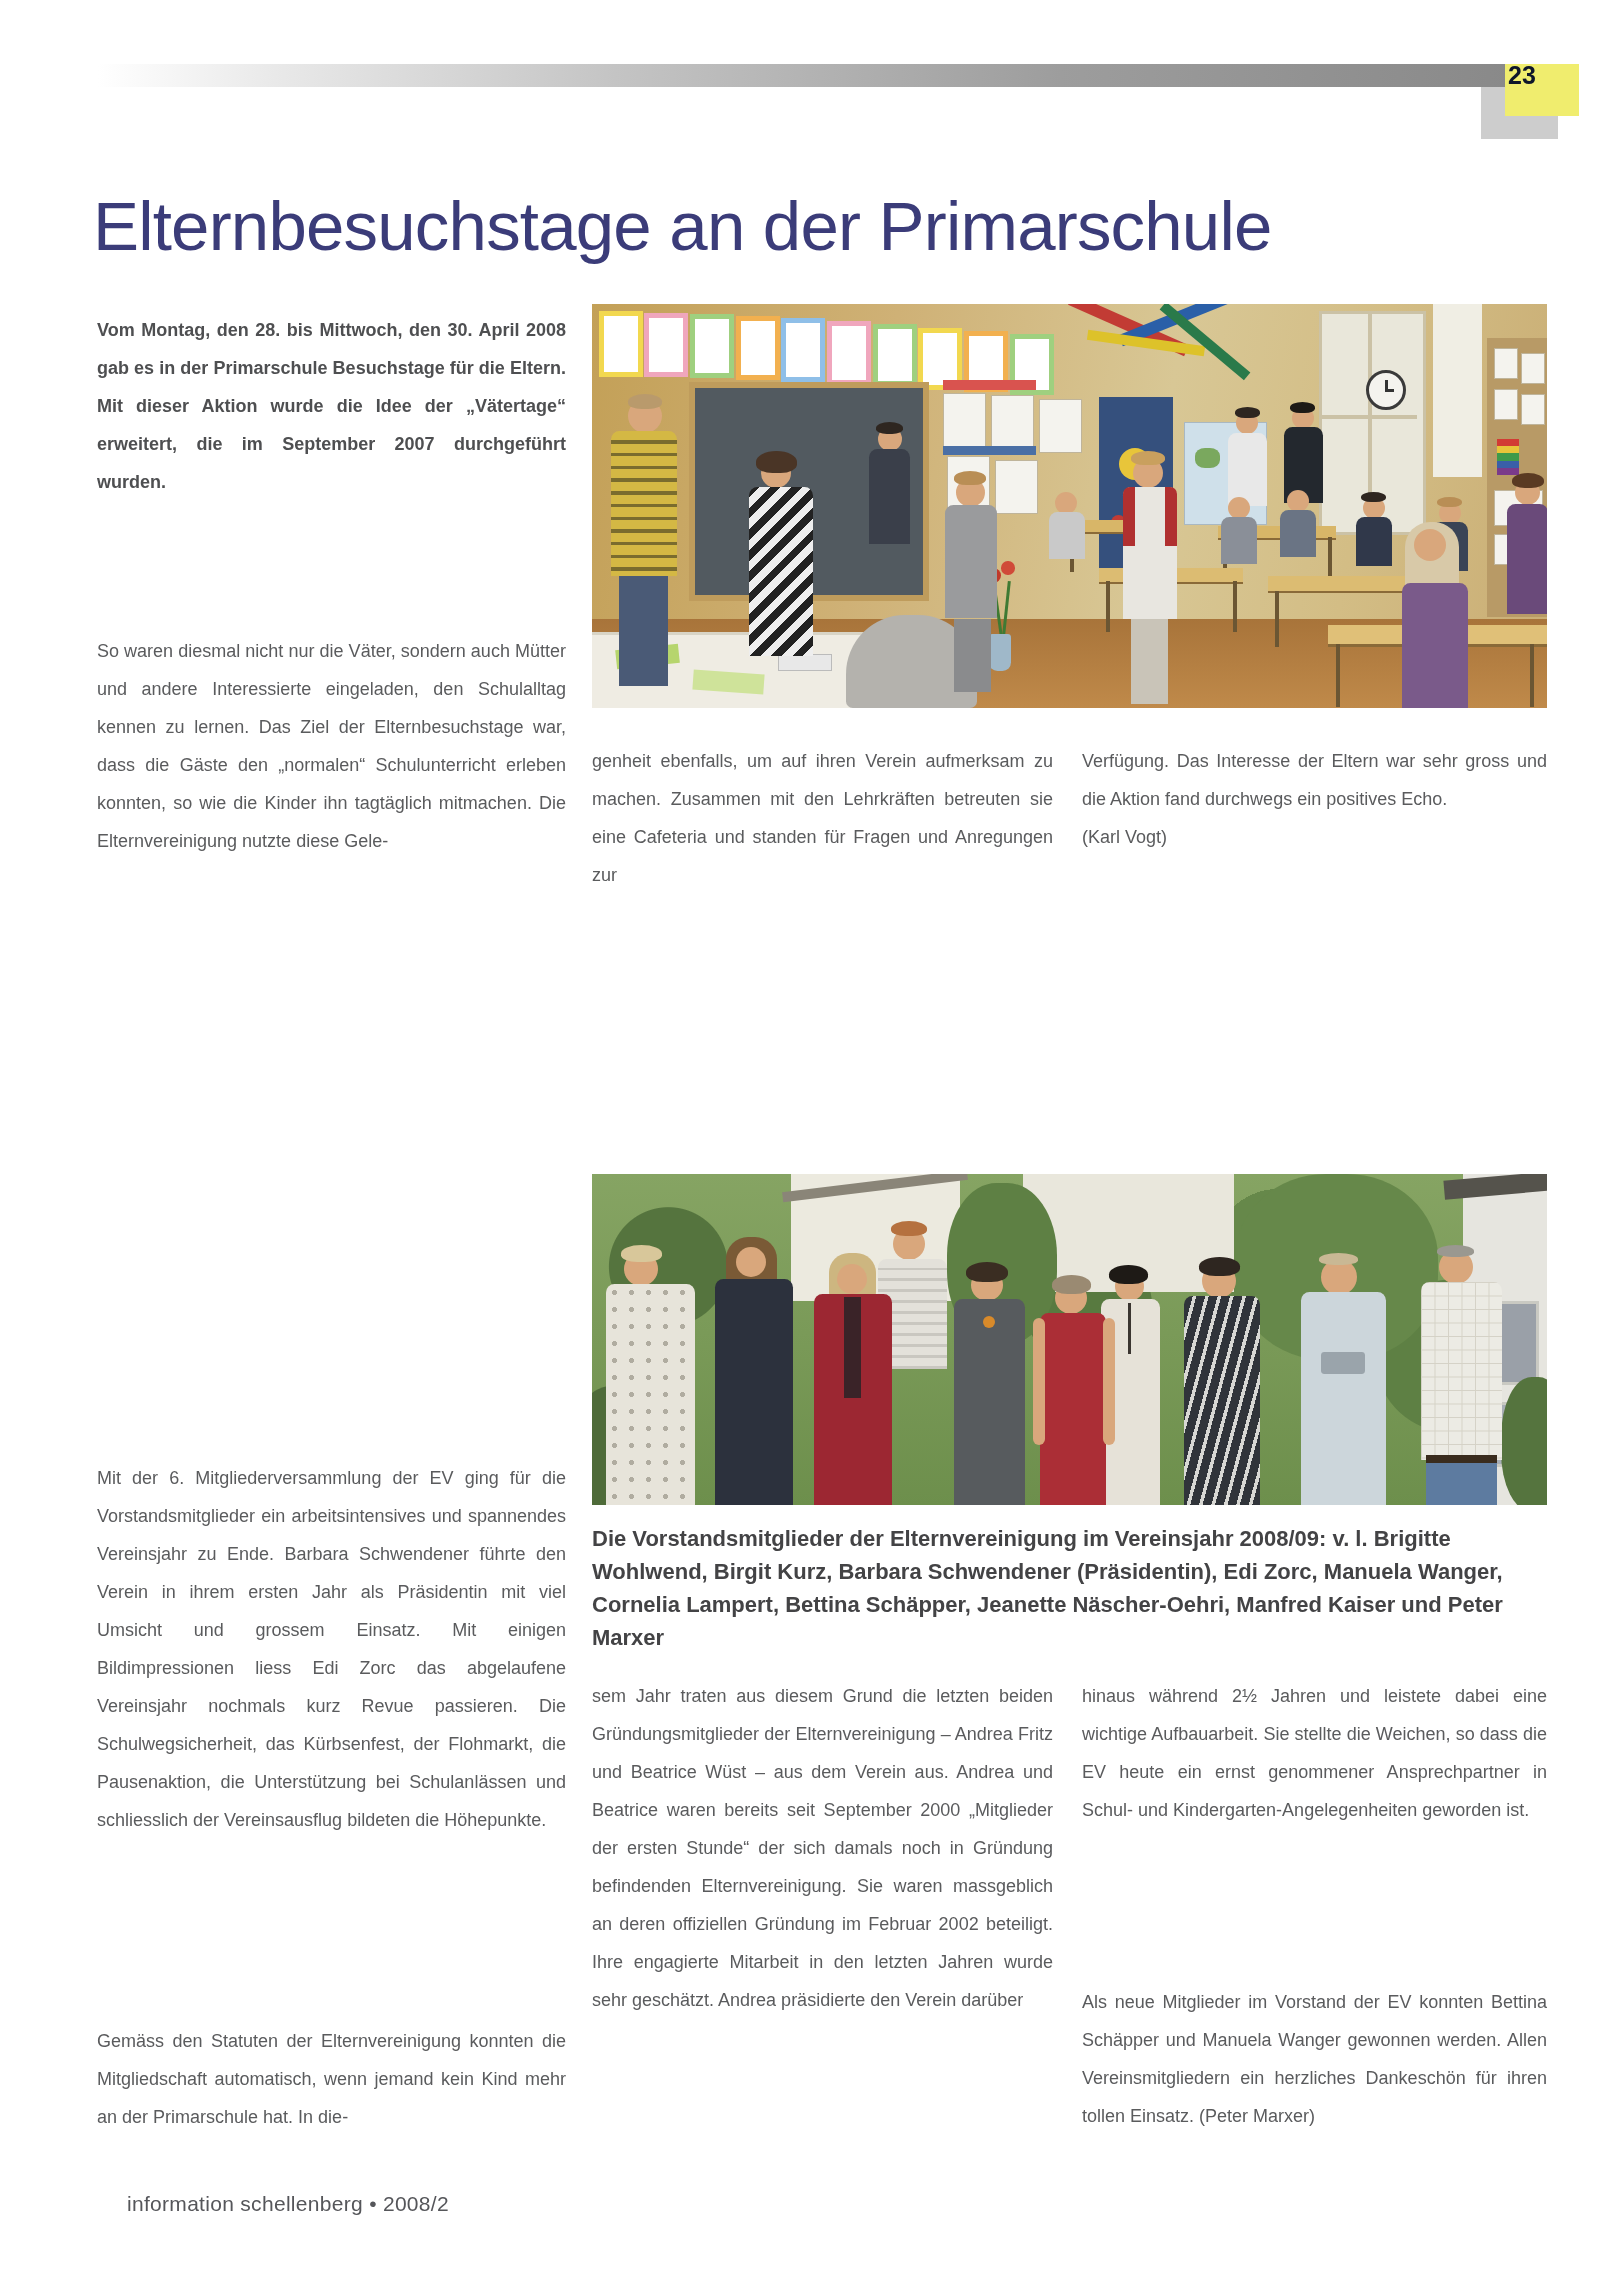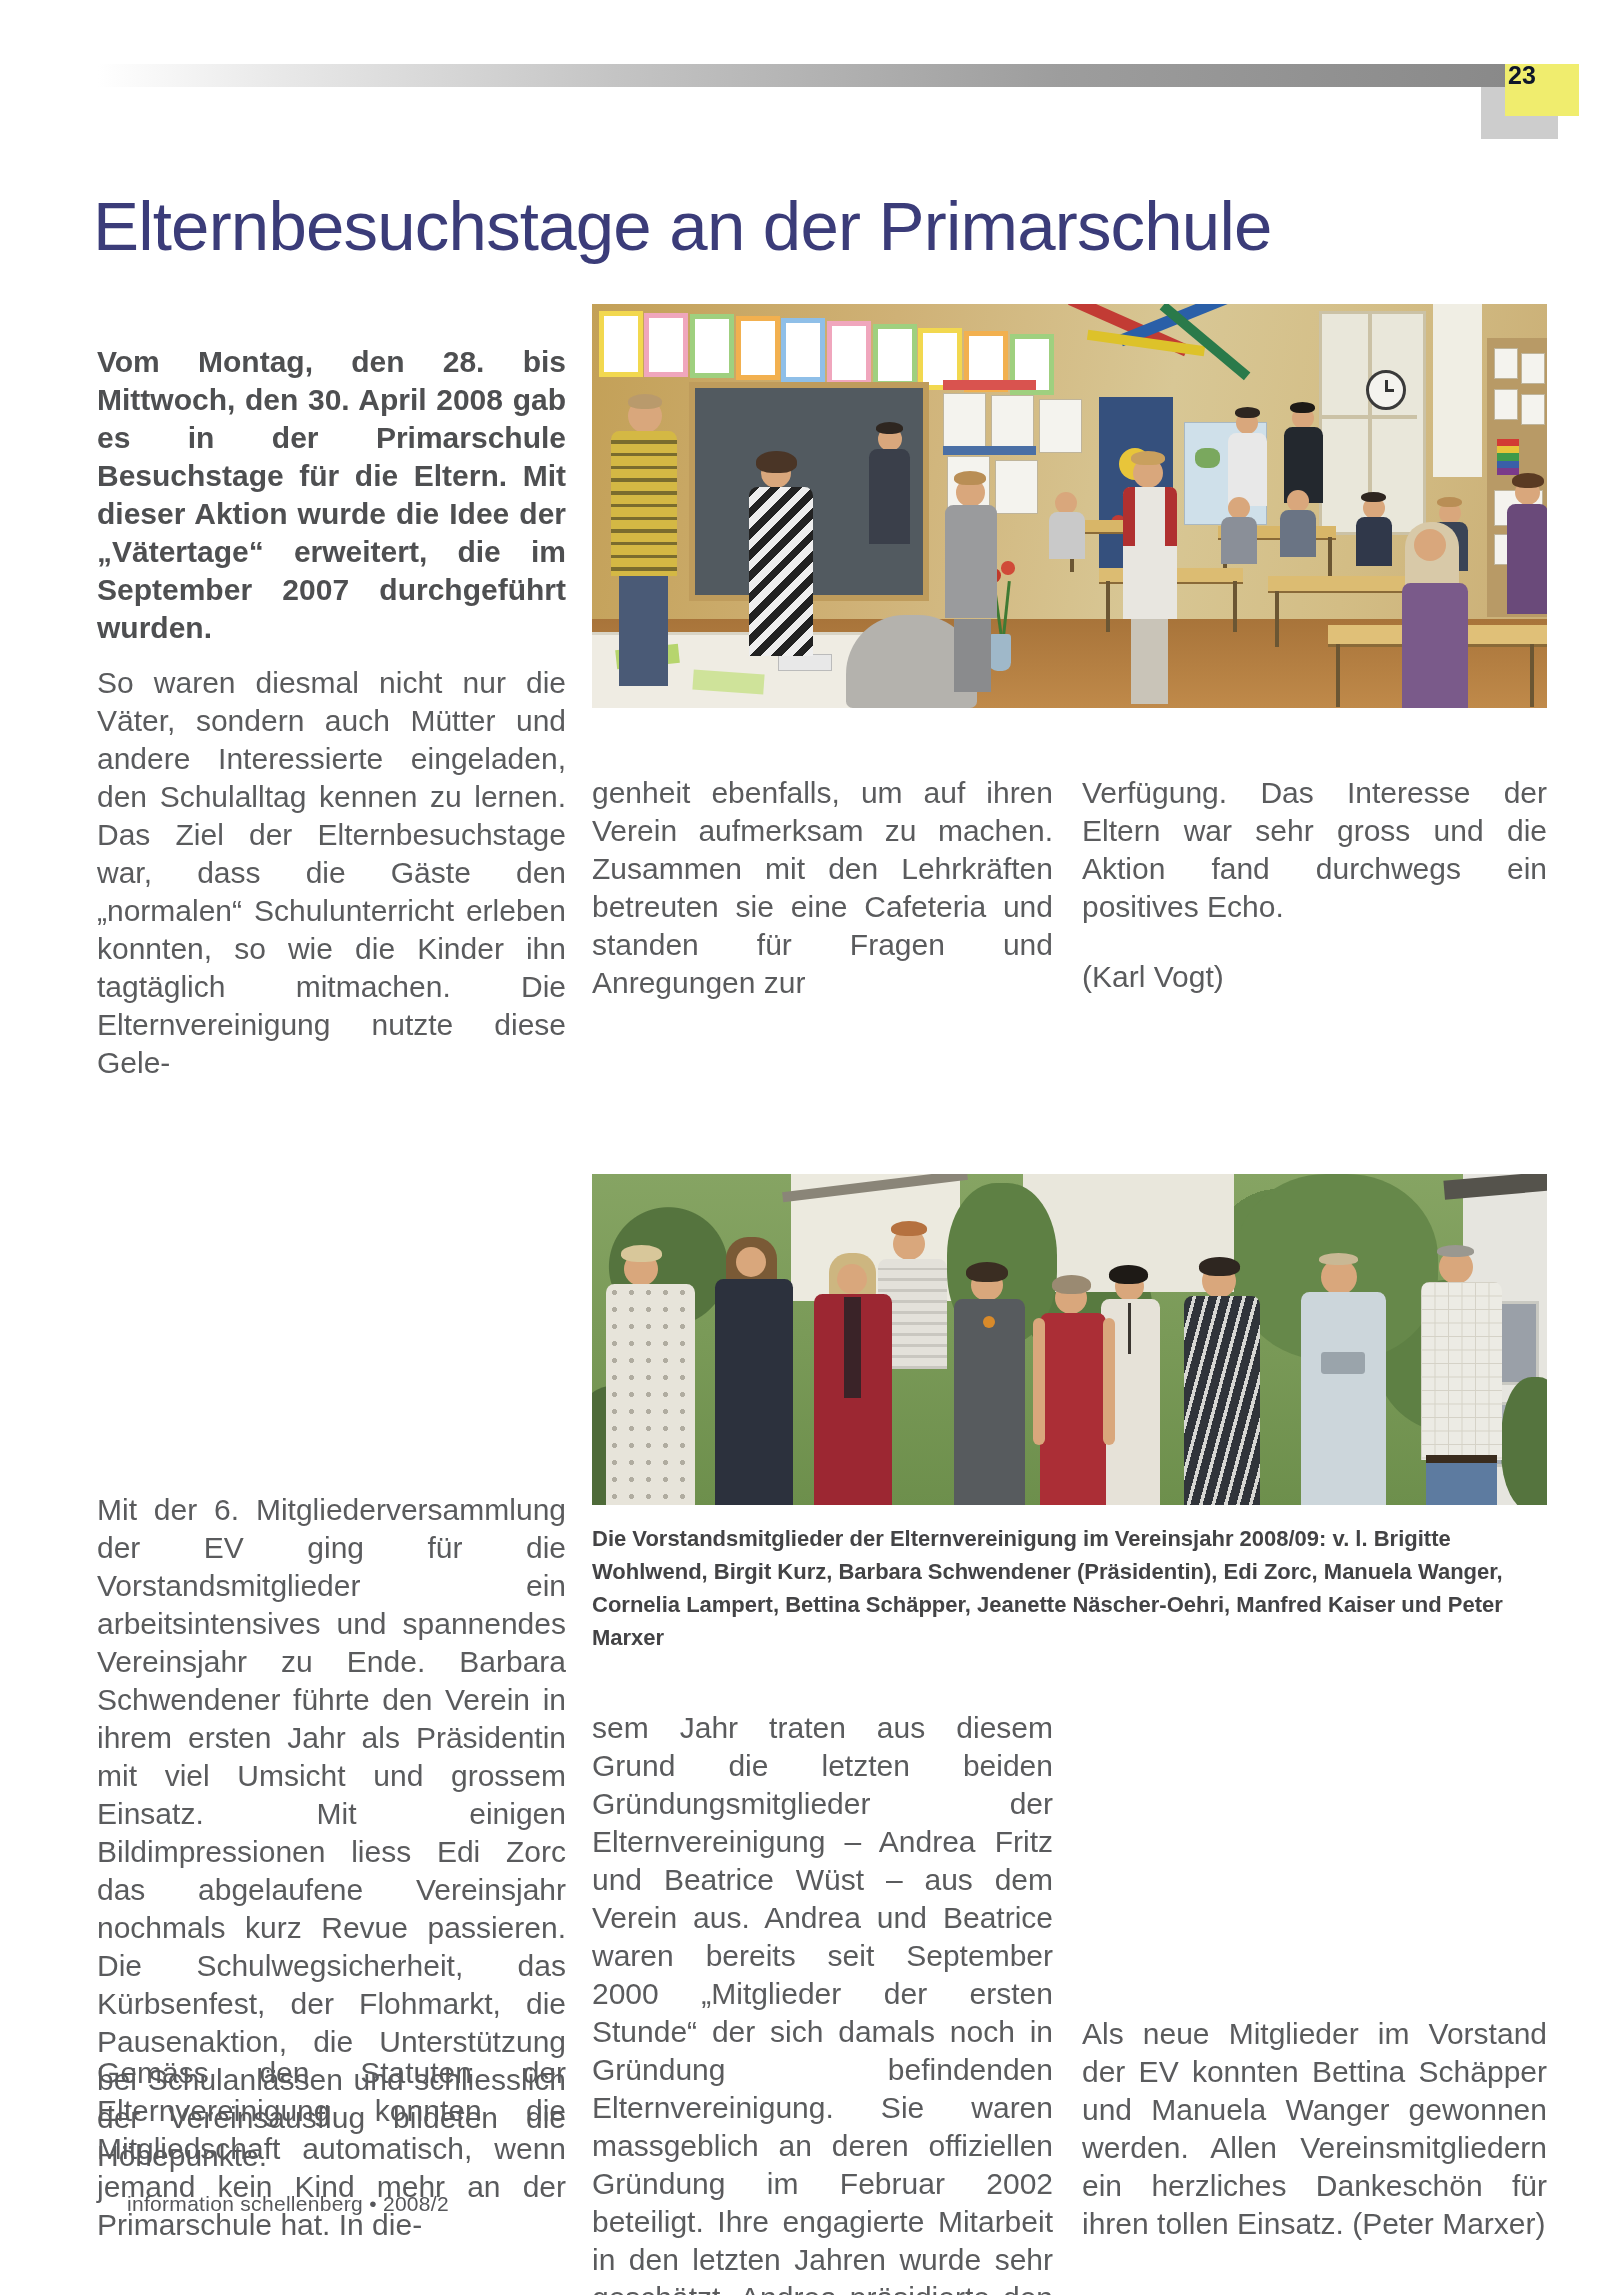--- a/index.html
+++ b/index.html
@@ -1,20 +1,20 @@
 <!DOCTYPE html>
 <html style="font-size:13.5px"><head>
 <meta charset="utf-8">
 <style>
   html,body{margin:0;padding:0;background:#ffffff;}
   .page{position:relative;width:1623px;height:2295px;background:#ffffff;
         font-family:"Liberation Sans",sans-serif;overflow:hidden;}
   .abs{position:absolute;}
   .title{color:#3b3c79;font-weight:300;font-size:69px;letter-spacing:-0.8px;line-height:85px;white-space:nowrap;}
-  .body-text{font-size:30px;line-height:38px;color:#5a5b5d;text-align:justify;margin-top:32px;}
+  .body-text{font-size:18px;line-height:38px;color:#5a5b5d;text-align:justify;}
   .lead{font-weight:bold;color:#4e4f51;}
   .caption{font-weight:bold;font-size:22px;line-height:33px;color:#434345;}
   .footer{font-size:21px;color:#55565a;letter-spacing:0.3px;}
   .photo{overflow:hidden;}
   .head{position:absolute;border-radius:50%;background:#d9a77c;}
   .hair{position:absolute;border-radius:50% 50% 40% 40%;}
   .torso{position:absolute;border-radius:8.5px 8.5px 0 0;}
   .paper{position:absolute;background:#f4f3ee;border:0.8px solid #bfb49a;}
   .card{position:absolute;background:#ffffff;}
   .deskleg{position:absolute;width:4.2px;background:#6b5633;}
@@ -273,18 +273,19 @@
     <div class="torso" style="left:829px;top:108px;width:81px;height:178px;background-color:#ecebe4;
                 background-image:linear-gradient(#d5d2c6 0.8px, rgba(0,0,0,0) 0.8px),linear-gradient(90deg,#d5d2c6 0.8px, rgba(0,0,0,0) 0.8px);
                 background-size:13.5px 13.5px;"></div>
     <div class="abs" style="left:834px;top:281px;width:71px;height:8.5px;background:#3a2c1e;"></div>
     <div class="abs" style="left:834px;top:289px;width:71px;height:42px;background:#5d7ba0;"></div>
   </div>
 
   <div class="abs caption" style="left:592px;top:1522px;width:968px;">Die Vorstandsmitglieder der Elternvereinigung im Vereinsjahr 2008/09: v. l. Brigitte Wohlwend, Birgit Kurz, Barbara Schwendener (Präsidentin), Edi Zorc, Manuela Wanger, Cornelia Lampert, Bettina Schäpper, Jeanette Näscher-Oehri, Manfred Kaiser und Peter Marxer</div>
 
   <div class="abs body-text" style="left:592px;top:1677px;width:461px;">sem Jahr traten aus diesem Grund die letzten beiden Gründungsmitglieder der Elternvereinigung – Andrea Fritz und Beatrice Wüst – aus dem Verein aus. Andrea und Beatrice waren bereits seit September 2000 „Mitglieder der ersten Stunde“ der sich damals noch in Gründung befindenden Elternvereinigung. Sie waren massgeblich an deren offiziellen Gründung im Februar 2002 beteiligt. Ihre engagierte Mitarbeit in den letzten Jahren wurde sehr geschätzt. Andrea präsidierte den Verein darüber</div>
+  <div class="abs body-text" style="left:1082px;top:1677px;width:465px;">hinaus während 2½ Jahren und leistete dabei eine wichtige Aufbauarbeit. Sie stellte die Weichen, so dass die EV heute ein ernst genommener Ansprechpartner in Schul- und Kindergarten-Angelegenheiten geworden ist.</div>
   <div class="abs body-text" style="left:1082px;top:1983px;width:465px;">Als neue Mitglieder im Vorstand der EV konnten Bettina Schäpper und Manuela Wanger gewonnen werden. Allen Vereinsmitgliedern ein herzliches Dankeschön für ihren tollen Einsatz. (Peter Marxer)</div>
 
   <div class="abs footer" style="left:97px;top:2192px;margin-left:30px;">information schellenberg  •  2008/2</div>
 
 </div>
 
 
 </body></html>

